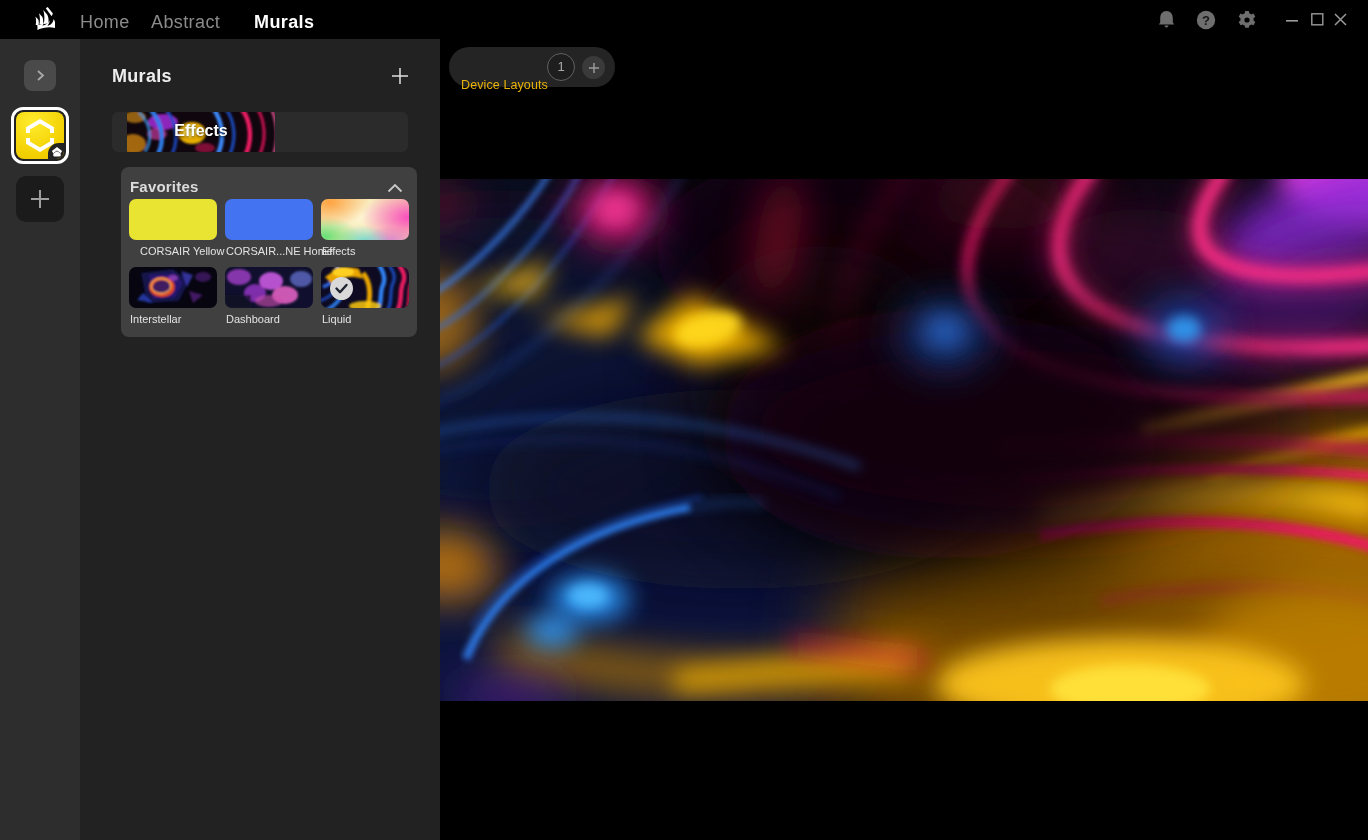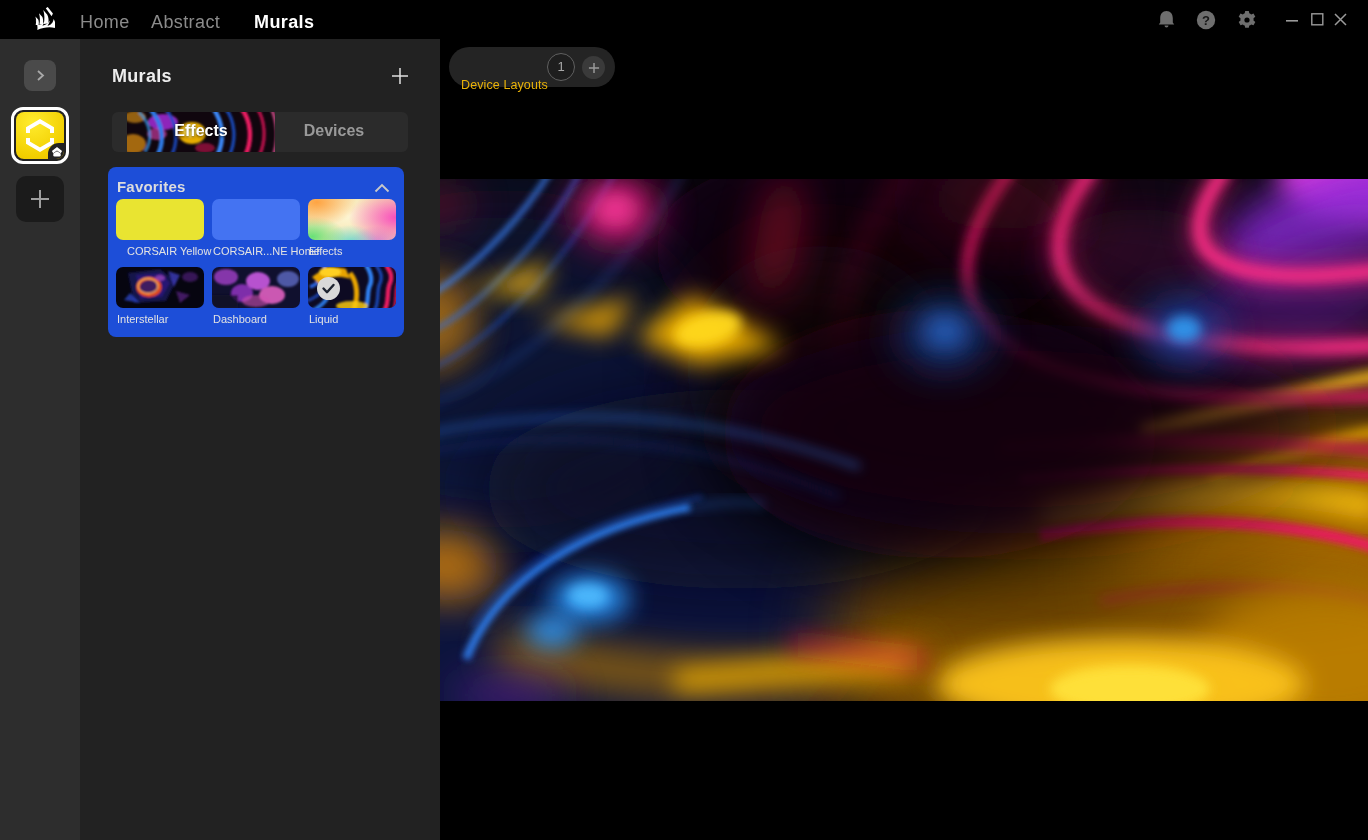--- a/index.html
+++ b/index.html
@@ -21,21 +21,21 @@
   #panel { position:absolute; left:80px; top:39px; width:360px; height:801px; background:#222; }
   #ptitle { position:absolute; left:32px; top:27px; font-size:18px; font-weight:bold; color:#ededed; letter-spacing:.3px;}
   
   #tabs { position:absolute; left:32px; top:73px; width:296px; height:40px; border-radius:6px; overflow:hidden; background:#2b2b2b;}
   #tabeffects { position:absolute; left:15px; top:0; width:148px; height:40px; }
   #tabeffects span, #tabdevices span { position:absolute; left:0; width:100%; text-align:center; top:10px; font-size:16px; font-weight:bold; }
   #tabeffects span { color:#fff; text-shadow:0 1px 3px rgba(0,0,0,.7); }
   #tabdevices { position:absolute; left:148px; top:0; width:148px; height:40px; }
   #tabdevices span { color:#999; }
   
-  #fav { position:absolute; left:28px; top:128px; width:296px; height:170px; background:#1d4ed8; border-radius:8px; }
+  #fav { position:absolute; left:41px; top:128px; width:296px; height:170px; background:#404040; border-radius:8px; }
   #fav h3 { position:absolute; left:9px; top:11px; font-size:15px; font-weight:bold; color:#dcdcdc; letter-spacing:.2px;}
   .thumb { position:absolute; width:88px; height:41px; border-radius:7px; overflow:hidden; }
   .tlabel { position:absolute; font-size:11px; color:#e2e2e2; white-space:nowrap; }
   
   #pill { position:absolute; left:449px; top:47px; width:166px; height:40px; border-radius:20px; background:#242424; }
   #pill .txt { position:absolute; left:12px; top:31px; font-size:12.5px; color:#eab308; letter-spacing:.1px; }
   #pill .one { position:absolute; left:98px; top:6px; width:28px; height:28px; border-radius:50%; border:1.5px solid #606060;
      color:#a8a8a8; font-size:13px; text-align:center; line-height:25px; background:#1e1e1e;}
   #pill .plus { position:absolute; left:133px; top:9px; width:23px; height:23px; border-radius:50%; background:#3a3a3a; }
   #mural { position:absolute; left:440px; top:179px; width:928px; height:522px; overflow:hidden; background:#10081a; }
@@ -129,23 +129,20 @@
         <path d="M90 44 C98 28 96 10 86 -4" stroke="#3b86f4" stroke-width="4.5" fill="none"></path>
         <path d="M102 44 C110 28 108 8 98 -4" stroke="#1b50c8" stroke-width="3.5" fill="none" opacity=".85"></path>
         <path d="M118 44 C126 28 124 8 114 -4" stroke="#e81b60" stroke-width="4.5" fill="none"></path>
         <path d="M132 44 C140 28 138 8 130 -4" stroke="#c2134e" stroke-width="3.5" fill="none" opacity=".9"></path>
         <path d="M146 44 C152 28 150 8 144 -4" stroke="#e8589a" stroke-width="3" fill="none" opacity=".8"></path>
         <ellipse cx="78" cy="36" rx="10" ry="5" fill="#d81858" opacity=".55"></ellipse>
         </g>
       </svg>
       <span>Effects</span>
     </div>
-    <div id="tabdevices">
-        <span>Devices</span>
-      </div>
   </div>
   <div id="fav">
     <h3>Favorites</h3>
     <svg class="abs" style="left:266px;top:16px" width="16" height="10" viewBox="0 0 16 10">
       <path d="M1.5 8.5 L8 2 L14.5 8.5" fill="none" stroke="#c9c9c9" stroke-width="1.8"></path>
     </svg>
 
     <div class="thumb" style="left:8px;top:32px;background:#e9e431;"></div>
     <div class="thumb" style="left:104px;top:32px;background:#4473f2;"></div>
     <div class="thumb" style="left:200px;top:32px;background:

